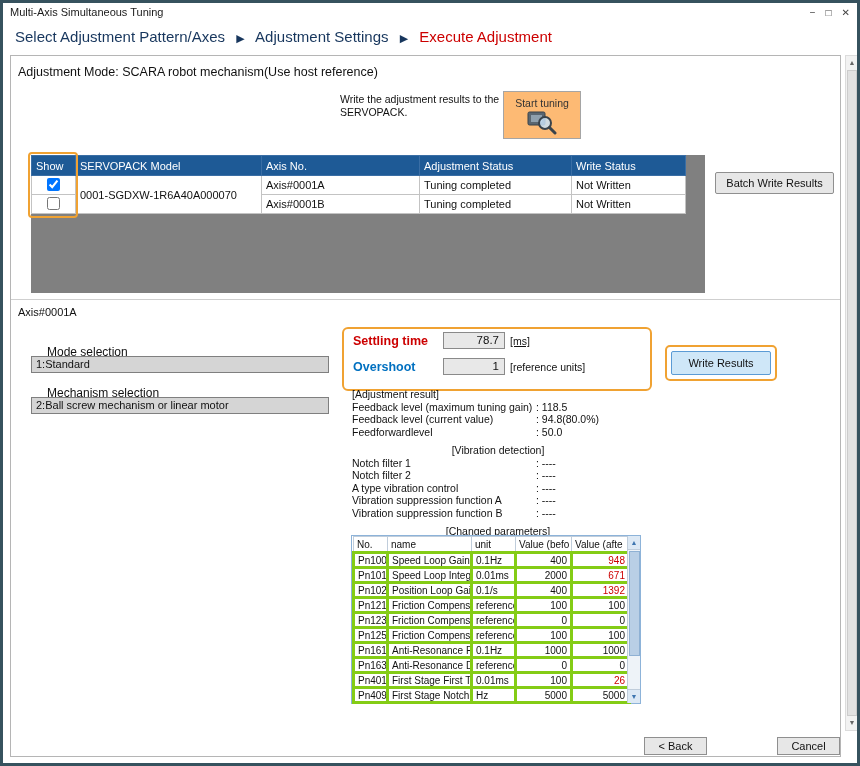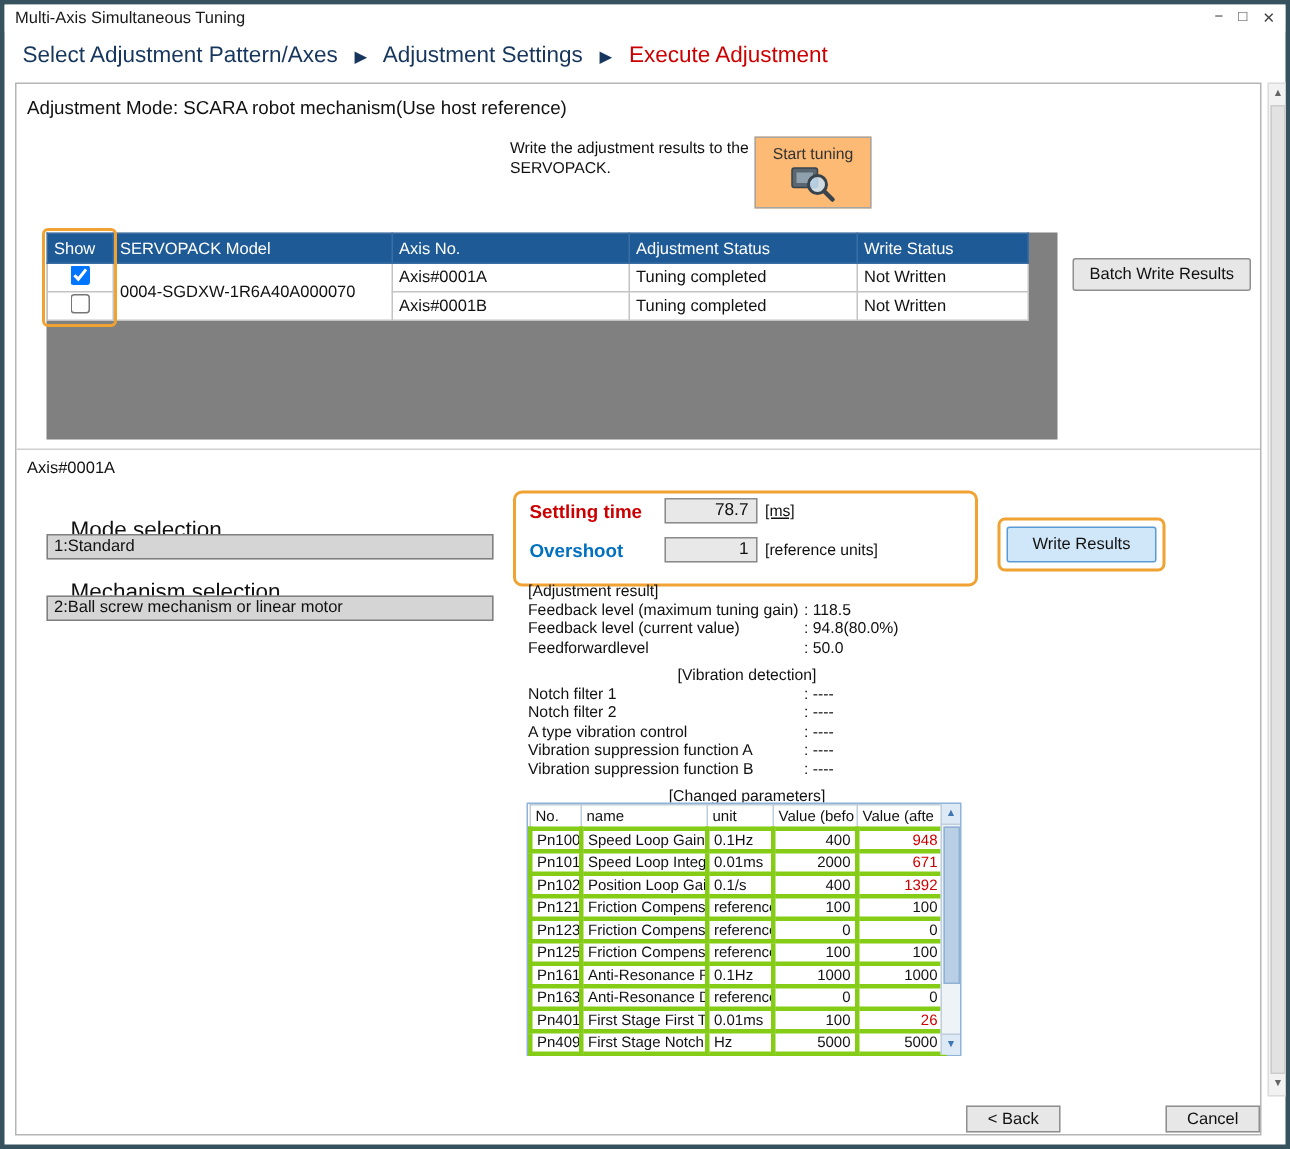--- a/index.html
+++ b/index.html
@@ -50,21 +50,21 @@
                     pointer-events:none; }
 
   .batch-btn { position:absolute; left:712px; top:169px; width:119px; height:22px;
                background:#e7e7e7; border:1px solid #8f8f8f; font-family:inherit; font-size:11px;
                color:#111; cursor:pointer; border-radius:2px; }
 
   .divider { position:absolute; left:8px; top:296px; width:829px; height:1px; background:#cfcfcf; }
 
   .axis-title { position:absolute; left:15px; top:303px; font-size:11px; }
 
-  .field-label { position:absolute; font-size:15px; color:#111;padding-left:16px; }
+  .field-label { position:absolute; font-size:12px; color:#111;padding-left:16px; }
   .mode-label { left:28px; top:342px; }
   .mech-label { left:28px; top:383px; }
   .select-box { position:absolute; width:298px; height:17px; background:#d5d5d5;
                 border:1px solid #7f7f7f; font-size:11px; line-height:15px; padding-left:4px;
                 cursor:default; white-space:nowrap; overflow:hidden; }
   .mode-box { left:28px; top:353px; }
   .mech-box { left:28px; top:394px; }
 
   
   .st-ov-highlight { position:absolute; left:339px; top:324px; width:310px; height:64px;
@@ -184,21 +184,21 @@
           <th>Show</th>
           <th>SERVOPACK Model</th>
           <th>Axis No.</th>
           <th>Adjustment Status</th>
           <th>Write Status</th>
         </tr>
       </thead>
       <tbody>
         <tr>
           <td class="show-cell"><input type="checkbox" class="axis-check" checked="" style=""></td>
-          <td class="model-cell" rowspan="2">0004-SGDXW-1R6A40A000070</td>
+          <td class="model-cell" rowspan="2">0001-SGDXW-1R6A40A000070</td>
           <td>Axis#0001A</td>
           <td>Tuning completed</td>
           <td>Not Written</td>
         </tr>
         <tr>
           <td class="show-cell"><input type="checkbox" class="axis-check" style=""></td>
           <td>Axis#0001B</td>
           <td>Tuning completed</td>
           <td>Not Written</td>
         </tr>

